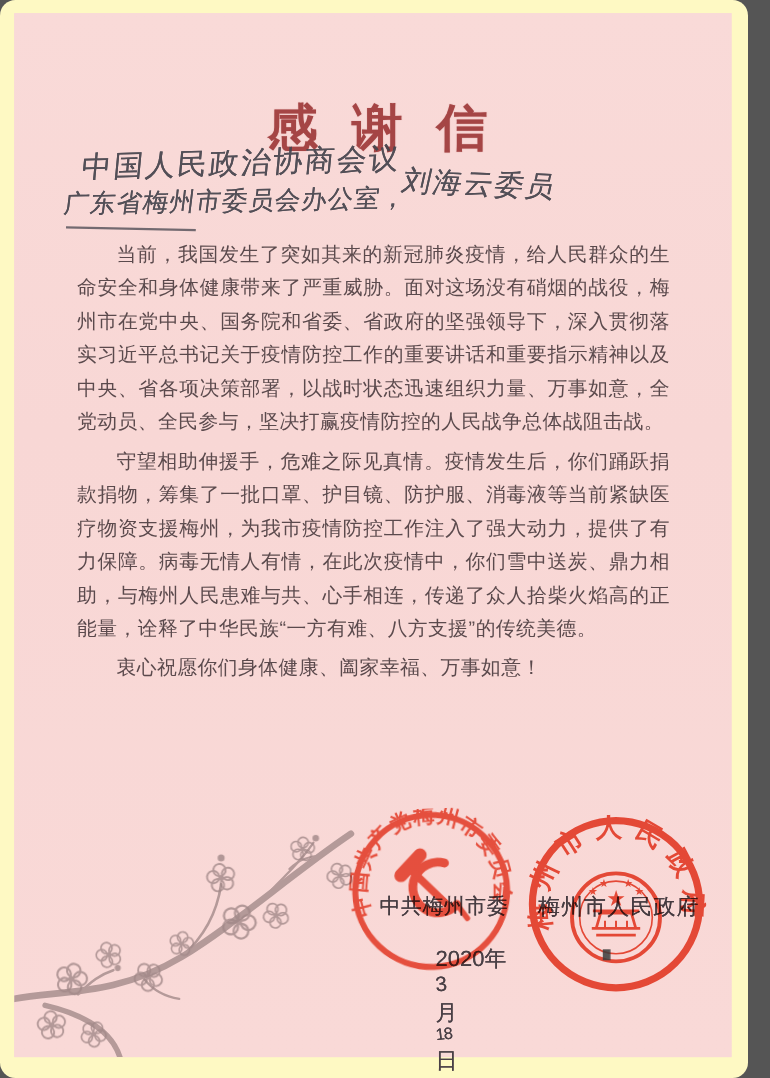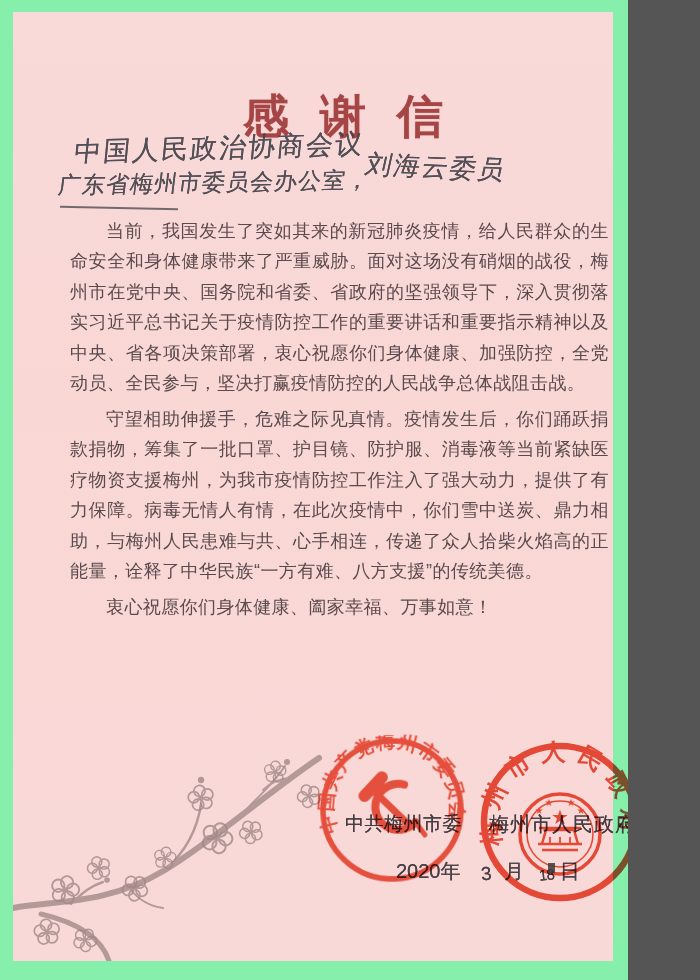--- a/index.html
+++ b/index.html
@@ -1,19 +1,20 @@
 <!DOCTYPE html>
 <html><head>
 <meta charset="utf-8">
 <style>
   html,body{margin:0;padding:0;background:#555;}
   .page{
-    position:relative;width:628px;height:980px;overflow:hidden;
-    background:#86efac;
+    position:relative;width:680px;height:980px;overflow:hidden;
+    background:#fef9c3;
     font-family:"Liberation Sans","DejaVu Sans",sans-serif;
+    border-radius:14px;
   }
   .paper{
     position:absolute;left:13px;top:12px;right:15px;bottom:19px;
     background:#f8d8d6;
     background-image:linear-gradient(180deg,#f9dad8 0%,#f8d7d5 40%,#f9d9d7 100%);
   }
   .letter-title{
     position:absolute;top:86px;left:343px;transform:translateX(-50%);
     font-size:46px;font-weight:900;color:#a54545;letter-spacing:31px;
     text-indent:31px;white-space:nowrap;text-shadow:0 0 1px #a5454588;
@@ -37,22 +38,23 @@
   }
   .body-text p{margin:0 0 5.5px 0;text-indent:2em;}
   .signature{
     position:absolute;top:811px;color:#463c41;white-space:nowrap;z-index:2;
     text-shadow:0 0 .5px #463c41;
   }
   .signature-party{left:345px;font-size:19px;letter-spacing:.5px;text-align:right;}
   .signature-government{left:489px;font-size:20px;letter-spacing:1px;}
   .date-line{
     position:absolute;left:396px;top:858px;z-index:2;display:inline-flex;
-    align-items:flex-end;color:#4a4046;font-size:20px;white-space:nowrap;
+    align-items:flex-start;color:#4a4046;font-size:20px;white-space:nowrap;
     text-shadow:0 0 .5px #4a4046;
+    flex-direction:column;
   }
   .date-line .gap1{width:20px}.date-line .gap2{width:13px}.date-line .gap3{width:15px}.date-line .gap4{width:6px}
   .date-hand{font-size:19px;transform:rotate(-5deg);}
   .date-hand-day{font-size:15px;transform:translateY(-2px) rotate(-6deg);letter-spacing:-1px;}
   .seal{position:absolute;mix-blend-mode:multiply;z-index:3;}
   .seal-party{left:317px;top:735px;transform:rotate(-2deg);opacity:.88;}
   .seal-government{left:478px;top:740px;opacity:.92;}
   .plum{position:absolute;left:13px;top:740px;z-index:1;}
   .artifact{position:absolute;left:548px;top:863px;width:7px;height:10px;background:#3c3c3c;opacity:.85;z-index:4;}
 </style>
@@ -101,21 +103,21 @@
   </svg>
 
   <div class="letter-title">感谢信</div>
 
   <div class="hand hand-line1">中国人民政治协商会议</div>
   <div class="hand hand-line2">广东省梅州市委员会办公室，</div>
   <div class="hand hand-recipient">刘海云委员</div>
   <div class="hand-underline"></div>
 
   <div class="body-text">
-    <p>当前，我国发生了突如其来的新冠肺炎疫情，给人民群众的生命安全和身体健康带来了严重威胁。面对这场没有硝烟的战役，梅州市在党中央、国务院和省委、省政府的坚强领导下，深入贯彻落实习近平总书记关于疫情防控工作的重要讲话和重要指示精神以及中央、省各项决策部署，衷心祝愿你们身体健康、加强防控，全党动员、全民参与，坚决打赢疫情防控的人民战争总体战阻击战。</p>
+    <p>当前，我国发生了突如其来的新冠肺炎疫情，给人民群众的生命安全和身体健康带来了严重威胁。面对这场没有硝烟的战役，梅州市在党中央、国务院和省委、省政府的坚强领导下，深入贯彻落实习近平总书记关于疫情防控工作的重要讲话和重要指示精神以及中央、省各项决策部署，以战时状态迅速组织力量、万事如意，全党动员、全民参与，坚决打赢疫情防控的人民战争总体战阻击战。</p>
     <p>守望相助伸援手，危难之际见真情。疫情发生后，你们踊跃捐款捐物，筹集了一批口罩、护目镜、防护服、消毒液等当前紧缺医疗物资支援梅州，为我市疫情防控工作注入了强大动力，提供了有力保障。病毒无情人有情，在此次疫情中，你们雪中送炭、鼎力相助，与梅州人民患难与共、心手相连，传递了众人拾柴火焰高的正能量，诠释了中华民族“一方有难、八方支援”的传统美德。</p>
     <p>衷心祝愿你们身体健康、阖家幸福、万事如意！</p>
   </div>
 
   <div class="signature signature-party">中共梅州市委</div>
   <div class="signature signature-government">梅州市人民政府</div>
 
   <div class="date-line">
     <span>2020年</span>
       <span class="gap1"></span>

